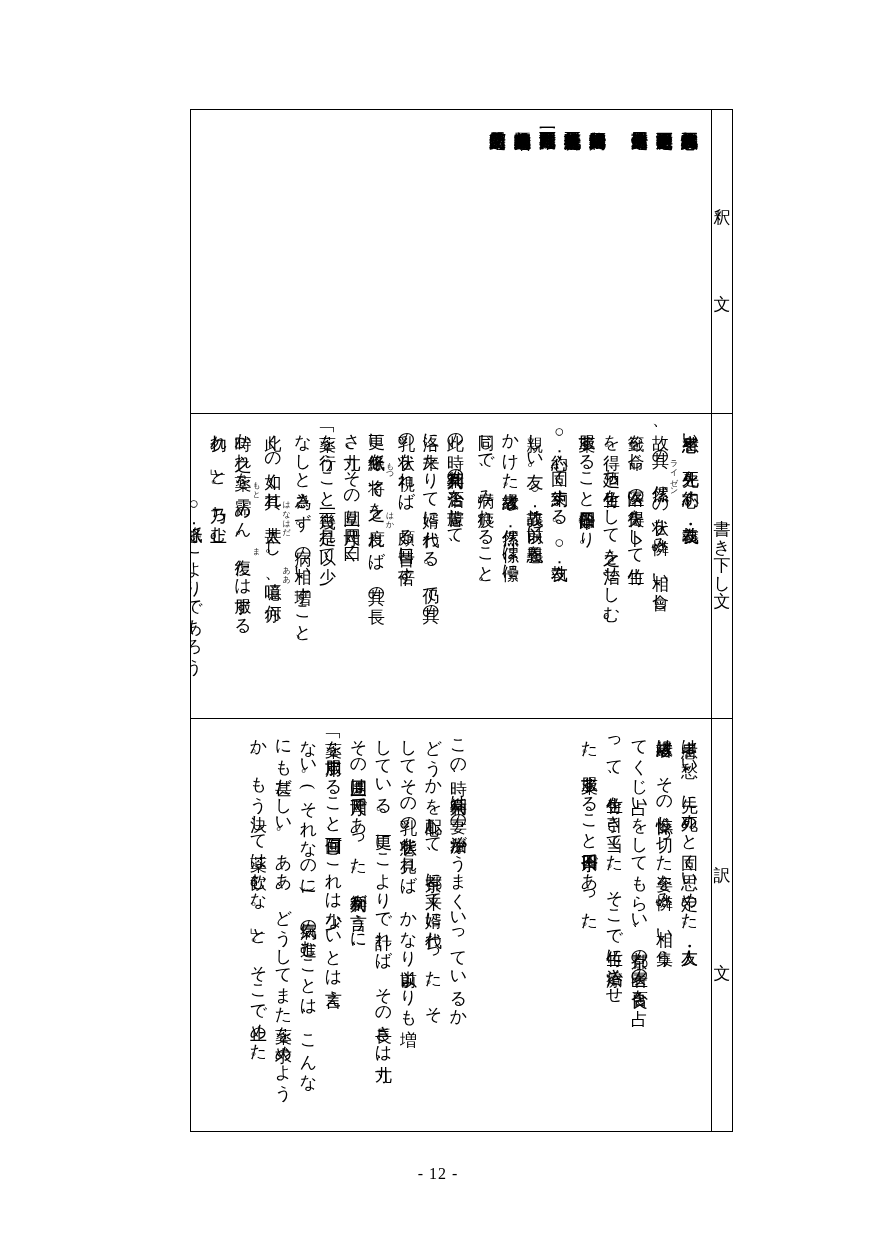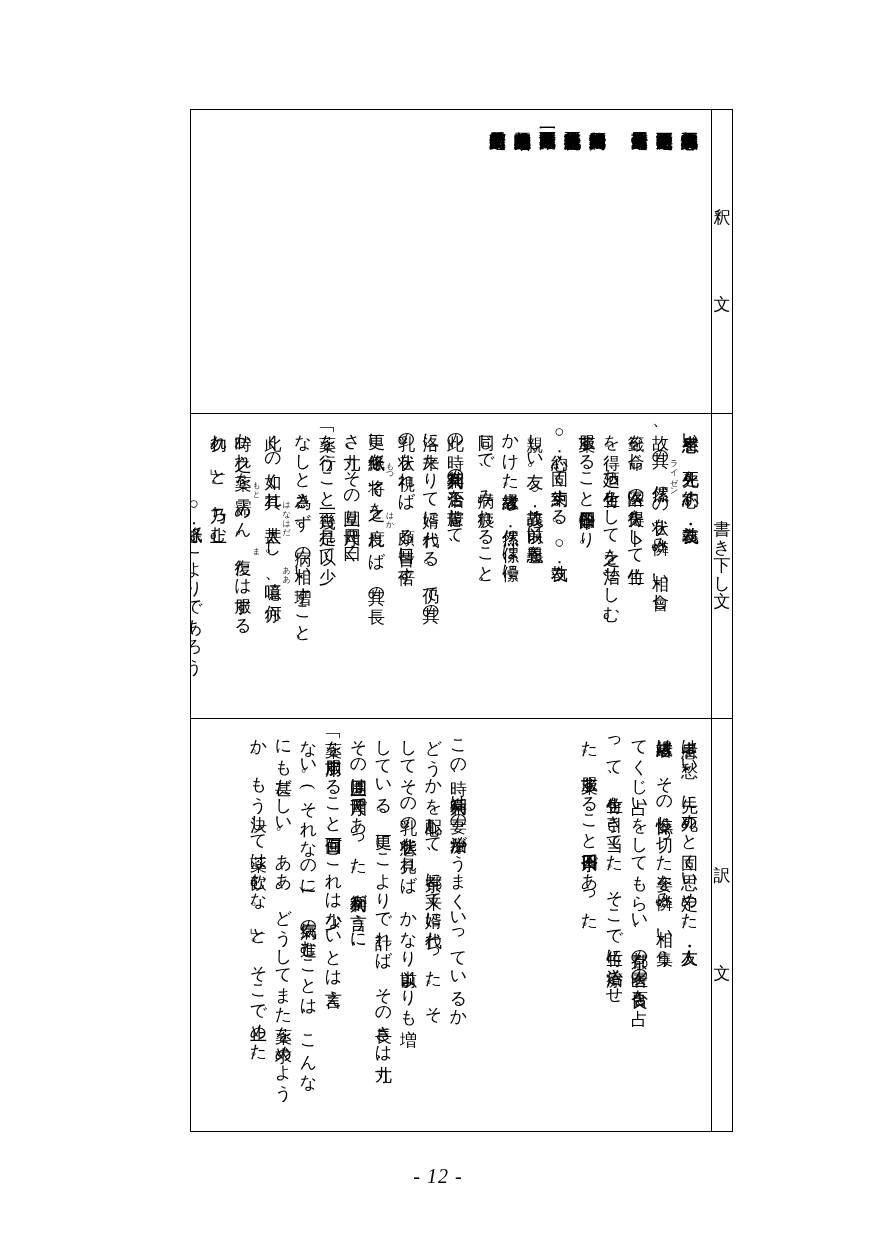--- a/index.html
+++ b/index.html
@@ -38,21 +38,21 @@
   ruby rt{font-size:8px;line-height:1;color:#222;letter-spacing:0;}
   .label-col{
     width:21px;box-sizing:border-box;border-left:1px solid #000;
     display:flex;flex-direction:column;align-items:center;justify-content:center;
     font-size:17px;line-height:18px;text-align:center;
   }
   #sec0 .label-char:nth-child(2){margin-top:69px;}
   #sec2 .label-char:nth-child(2){margin-top:80px;}
   .page-number{
     position:absolute;left:0;right:0;top:1165px;text-align:center;
-    font-size:20px;letter-spacing:1px;font-style:italic;
+    font-size:16px;letter-spacing:1px;
   }
 </style>
 </head>
 <body>
 
 <div class="doc-table">
   <div class="section-row" id="sec0">
     <div class="content">
         <div class="para">
           <div class="vline">患者愁約心先死焉執友義故憐其傫然</div>

